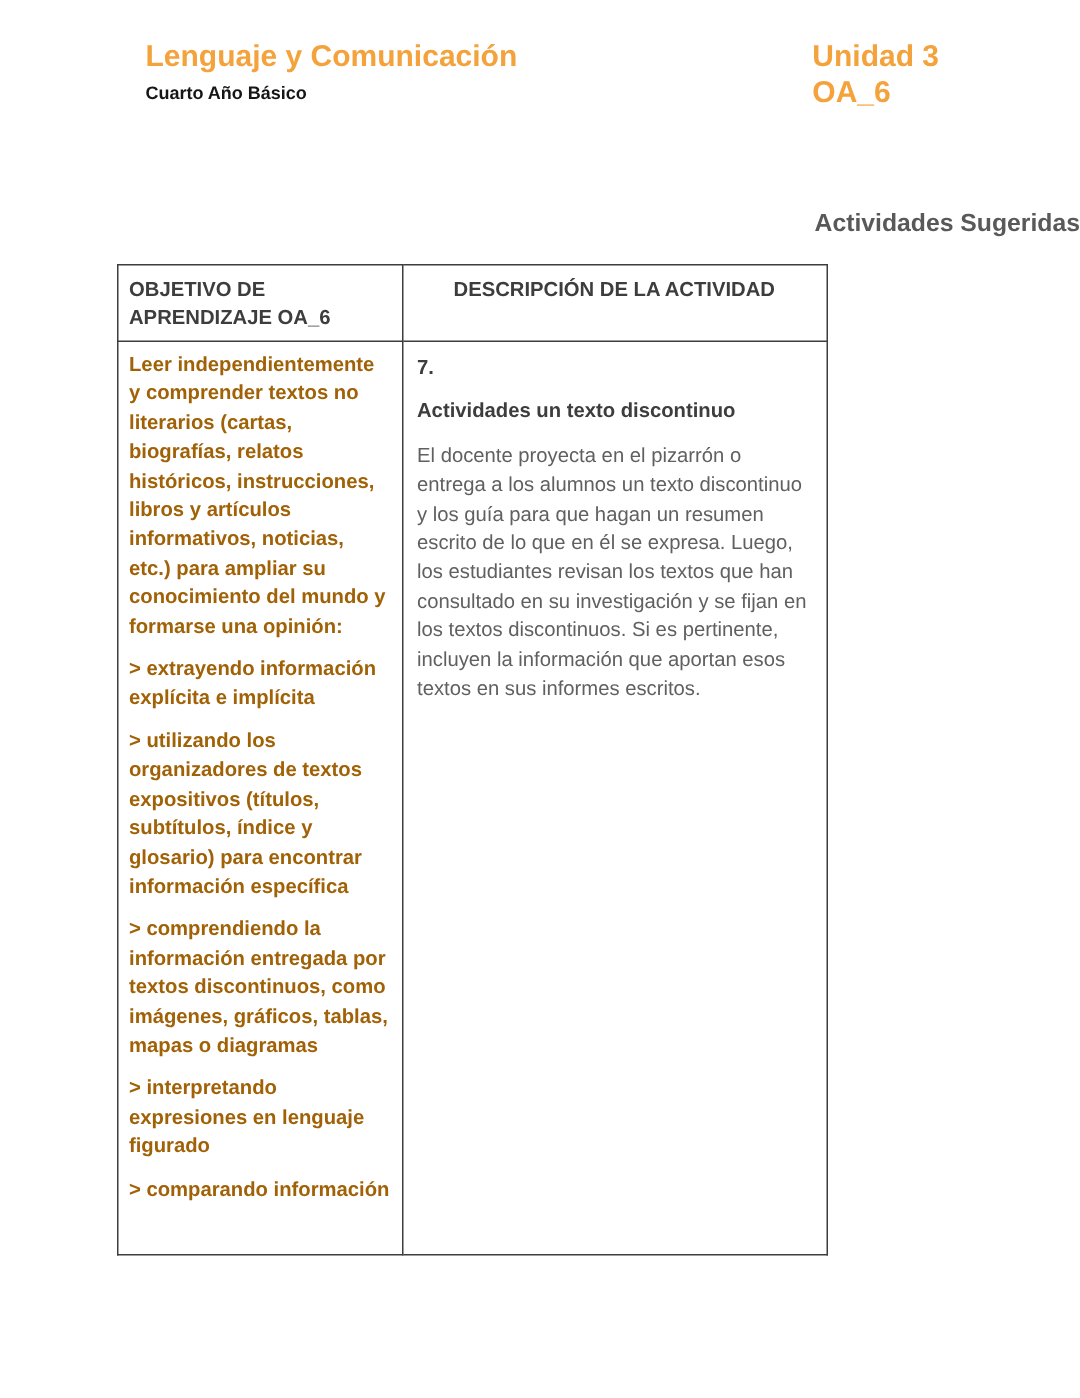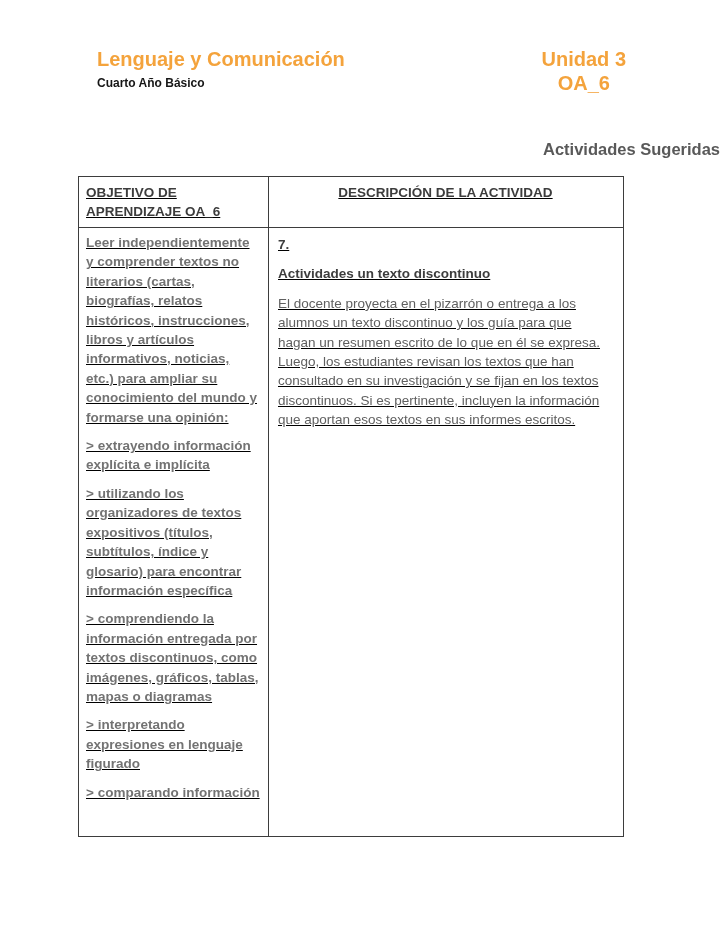--- a/index.html
+++ b/index.html
@@ -13,30 +13,30 @@
   }
   .page {
     width: 720px;
     height: 932px;
     background: #ffffff;
     position: relative;
   }
   
   .doc-header {
     position: absolute;
-    top: 47px;
+    top: 26px;
     left: 97px;
     right: 94px;
     display: flex;
     justify-content: space-between;
     align-items: flex-start;
     gap: 29px;
   }
   .doc-header .left-block  { text-align: left; }
-  .doc-header .right-block { text-align: center; }
+  .doc-header .right-block { text-align: left; }
   .subject-line {
     font-size: 20px;
     font-weight: bold;
     color: #F4A33C;
     line-height: 24px;
   }
   .grade-line {
     font-size: 12px;
     font-weight: bold;
     color: #161616;
@@ -57,25 +57,24 @@
     text-align: right;
     font-size: 16.5px;
     font-weight: bold;
     color: #595959;
   }
   
   table.activity-table {
     position: absolute;
     top: 176px;
     left: 78px;
-    width: 546px;
+    width: 474px;
     height: 661px;
     border-collapse: collapse;
     table-layout: fixed;
-    text-decoration: underline;
   }
   .activity-table th, .activity-table td {
     border: 1px solid #3d3d3d;
     vertical-align: top;
     font-size: 13.5px;
   }
   .activity-table th {
     font-weight: bold;
     color: #3d3d3d;
     padding: 6px 8px 6px 7px;
@@ -85,21 +84,21 @@
   th.col-objective {
     width: 190px;
     text-align: left;
   }
   th.col-activity {
     text-align: center;
   }
   td.cell-objective {
     padding: 5px 8px 5px 7px;
     font-weight: bold;
-    color: #737373;
+    color: #a16207;
     line-height: 19.4px;
   }
   td.cell-activity {
     padding: 5px 12px 5px 9px;
     color: #606060;
     line-height: 19.4px;
   }
   .cell-objective p { margin: 0 0 9px 0; }
   .cell-objective p:last-child { margin-bottom: 16px; }
   .activity-number {

